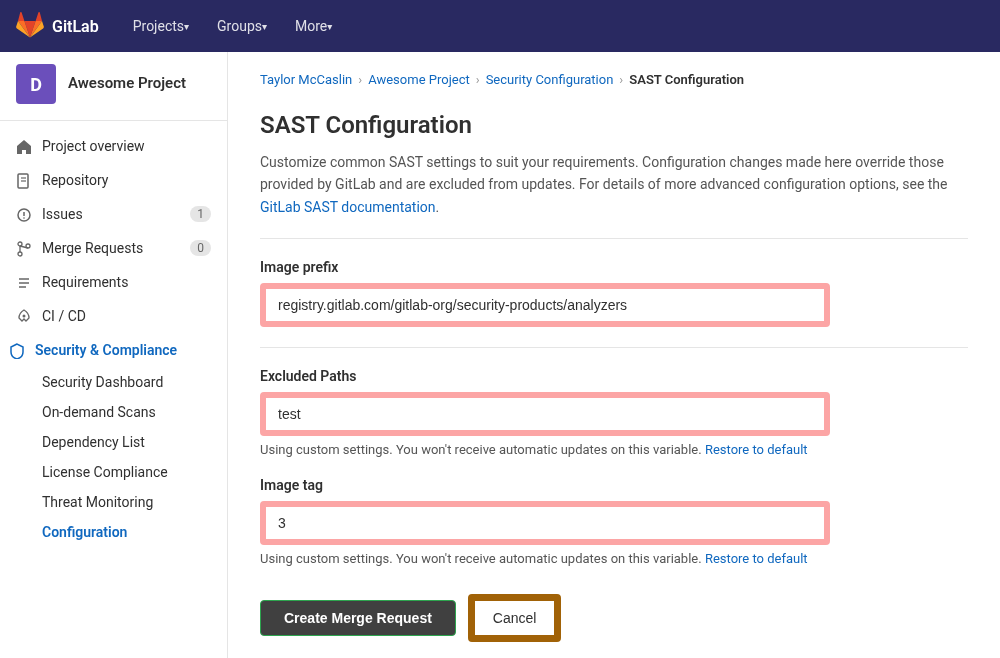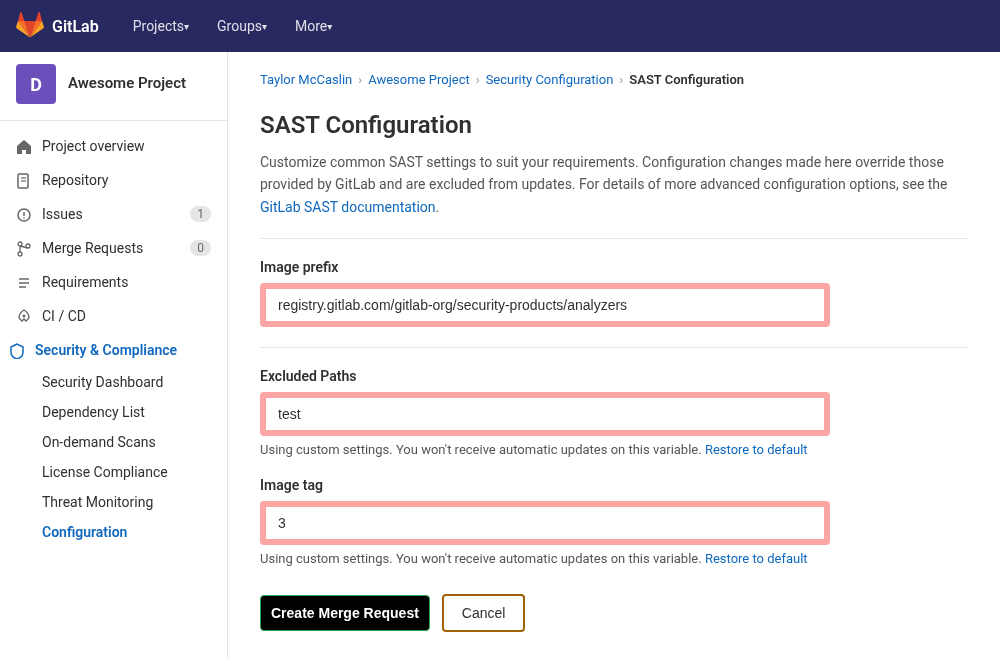--- a/index.html
+++ b/index.html
@@ -197,33 +197,33 @@
     }
 
     
     .button-row {
       display: flex;
       gap: 12px;
       align-items: center;
       margin-top: 28px;
     }
     .btn-primary {
-      background: #000000;
+      background: #404040;
       color: #fff;
       border: 1px solid #2da44e;
       border-radius: 4px;
-      padding: 9px 10px;
+      padding: 9px 23px;
       font-size: 14px;
       font-weight: 600;
       cursor: pointer;
     }
     .btn-secondary {
       background: #fff;
       color: #303030;
-      border: 2px solid #a16207;
+      border: 7px solid #a16207;
       border-radius: 4px;
       padding: 9px 18px;
       font-size: 14px;
       cursor: pointer;
     }
 
     
     svg { display: inline-block; vertical-align: middle; }
   </style>
 </head>
@@ -341,24 +341,24 @@
             <path d="M8 1L2 4v5c0 3.5 2.5 6 6 7 3.5-1 6-3.5 6-7V4L8 1z" stroke="#1068bf" stroke-width="1.5" fill="none"></path>
           </svg>
         </span>
         <span>Security &amp; Compliance</span>
       </div>
 
       <div class="sidebar-subitem">
         <span>Security Dashboard</span>
       </div>
       <div class="sidebar-subitem">
+        <span>On-demand Scans</span>
+      </div>
+      <div class="sidebar-subitem">
         <span>Dependency List</span>
-      </div>
-      <div class="sidebar-subitem">
-        <span>On-demand Scans</span>
       </div>
       <div class="sidebar-subitem">
         <span>License Compliance</span>
       </div>
       <div class="sidebar-subitem">
         <span>Threat Monitoring</span>
       </div>
       <div class="sidebar-subitem active">
         <span>Configuration</span>
       </div>

